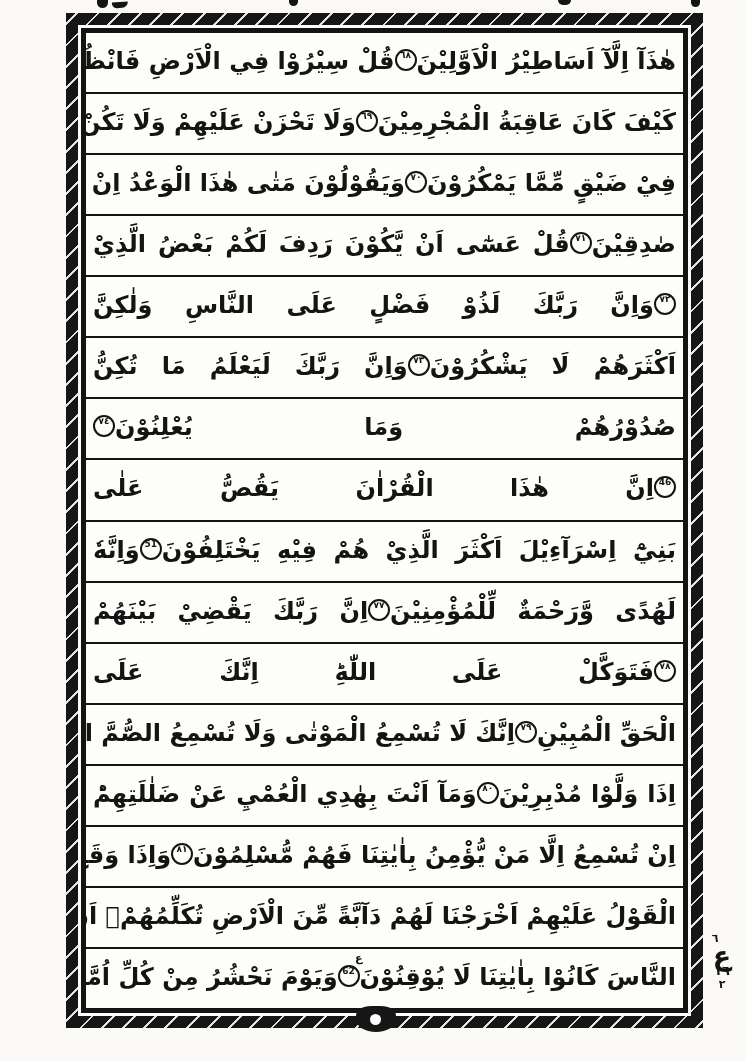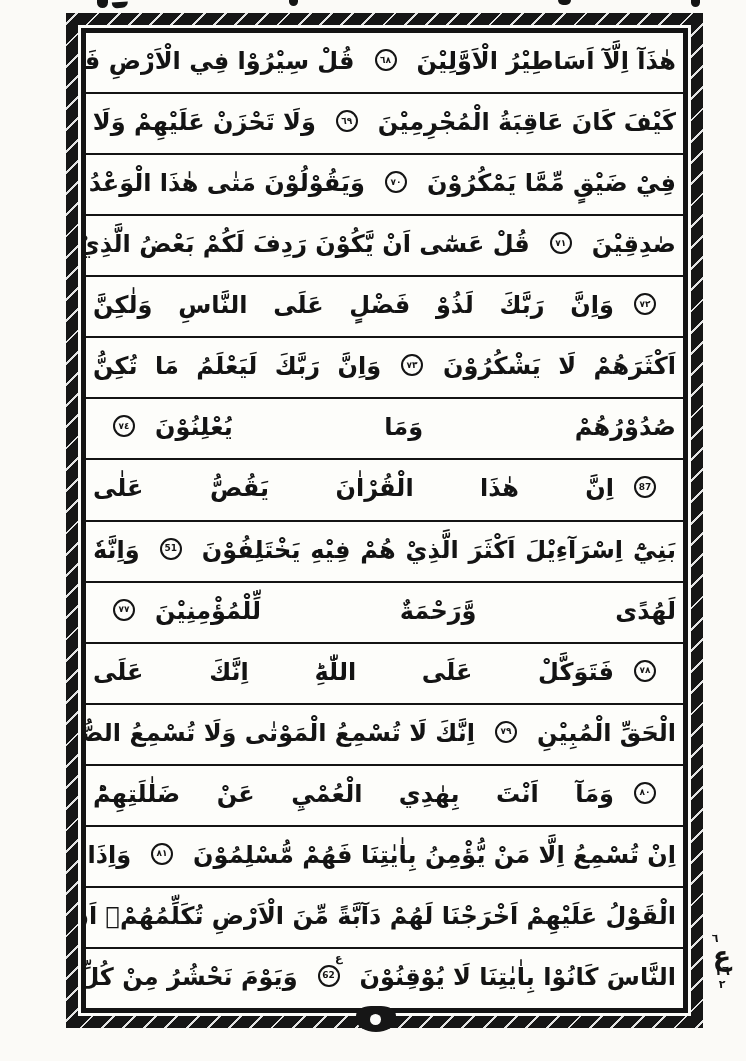--- a/index.html
+++ b/index.html
@@ -36,23 +36,23 @@
   }
   .trow:last-child{border-bottom:none;}
   .aline{
     margin:0;direction:rtl;unicode-bidi:embed;
     text-align:justify;text-align-last:justify;
     font-size:24px;font-weight:bold;line-height:57px;
     white-space:nowrap;letter-spacing:0;
   }
   
   .vc{
-    display:inline-flex;align-items:center;justify-content:center;
+    display:inline-flex;align-items:flex-start;justify-content:center;
     width:18px;height:18px;border:2px solid #141414;border-radius:50%;
-    vertical-align:middle;margin:0 20px;position:relative;top:-2px;
+    vertical-align:middle;margin:0 0;position:relative;top:-2px;
     flex:none;
   }
   .vcn{
     font-size:9px;font-weight:bold;line-height:1;letter-spacing:0;
   }
   .vc-ruku{
     position:absolute;top:-14px;right:-5px;font-size:11px;font-weight:bold;line-height:1;
   }
   
   .ruku-margin{
@@ -130,50 +130,50 @@
         </div>
 
       <div class="trow">
           <p class="aline" dir="rtl"><span>صُدُوْرُهُمْ وَمَا يُعْلِنُوْنَ</span><span class="vc">
               <span class="vcn">٧٤</span>
             </span></p>
         </div>
 
       <div class="trow">
           <p class="aline" dir="rtl"><span class="vc">
-              <span class="vcn">87</span>
+              <span class="vcn">46</span>
             </span><span>اِنَّ هٰذَا الْقُرْاٰنَ يَقُصُّ عَلٰى</span></p>
         </div>
 
       <div class="trow">
           <p class="aline" dir="rtl"><span>بَنِيْٓ اِسْرَآءِيْلَ اَكْثَرَ الَّذِيْ هُمْ فِيْهِ يَخْتَلِفُوْنَ</span><span class="vc">
               <span class="vcn">51</span>
             </span><span>وَاِنَّهٗ</span></p>
         </div>
 
       <div class="trow">
           <p class="aline" dir="rtl"><span>لَهُدًى وَّرَحْمَةٌ لِّلْمُؤْمِنِيْنَ</span><span class="vc">
               <span class="vcn">٧٧</span>
-            </span></p>
+            </span><span>اِنَّ رَبَّكَ يَقْضِيْ بَيْنَهُمْ</span></p>
         </div>
 
       <div class="trow">
           <p class="aline" dir="rtl"><span class="vc">
               <span class="vcn">٧٨</span>
             </span><span>فَتَوَكَّلْ عَلَى اللّٰهِؕ اِنَّكَ عَلَى</span></p>
         </div>
 
       <div class="trow">
           <p class="aline" dir="rtl"><span>الْحَقِّ الْمُبِيْنِ</span><span class="vc">
               <span class="vcn">٧٩</span>
             </span><span>اِنَّكَ لَا تُسْمِعُ الْمَوْتٰى وَلَا تُسْمِعُ الصُّمَّ الدُّعَآءَ</span></p>
         </div>
 
       <div class="trow">
-          <p class="aline" dir="rtl"><span class="vc">
+          <p class="aline" dir="rtl"><span>اِذَا وَلَّوْا مُدْبِرِيْنَ</span><span class="vc">
               <span class="vcn">٨٠</span>
             </span><span>وَمَآ اَنْتَ بِهٰدِي الْعُمْيِ عَنْ ضَلٰلَتِهِمْؕ</span></p>
         </div>
 
       <div class="trow">
           <p class="aline" dir="rtl"><span>اِنْ تُسْمِعُ اِلَّا مَنْ يُّؤْمِنُ بِاٰيٰتِنَا فَهُمْ مُّسْلِمُوْنَ</span><span class="vc">
               <span class="vcn">٨١</span>
             </span><span>وَاِذَا وَقَعَ</span></p>
         </div>
 

